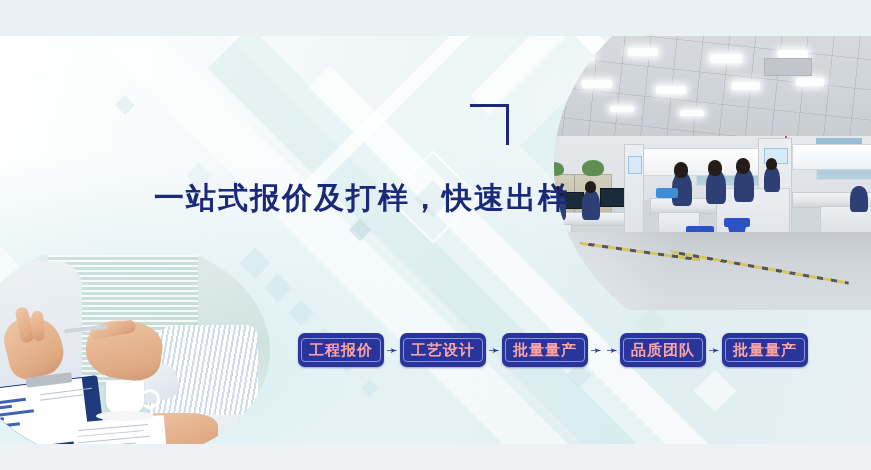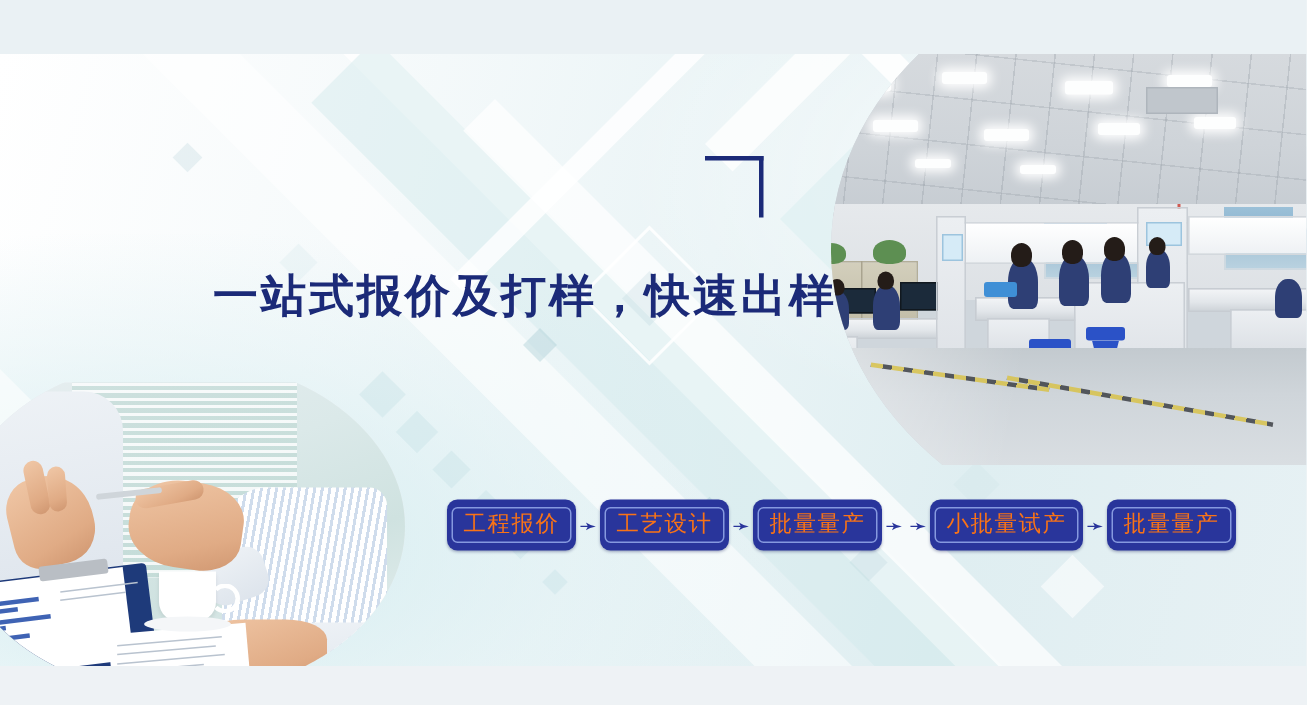--- a/index.html
+++ b/index.html
@@ -101,21 +101,21 @@
   .pl-cup{position:absolute;background:#ffffff;border-radius:0 0 40% 40%;box-shadow:0 2px 3px rgba(0,0,0,.08);}
 
   
   .headline{
     position:absolute;left:10px;top:110px;z-index:8;
     font-size:50px;font-weight:700;letter-spacing:1px;
     color:#e8211f;white-space:nowrap;line-height:1;
     text-shadow:0 1px 0 rgba(255,255,255,.6);
   }
   .subline{
-    position:absolute;left:142px;top:183px;z-index:8;
+    position:absolute;left:154px;top:183px;z-index:8;
     font-size:30px;font-weight:700;letter-spacing:2px;
     color:#1b2a78;white-space:nowrap;line-height:1;text-align:right;
   }
   .bracket{
     position:absolute;left:470px;top:104px;width:36px;height:38px;z-index:8;
     border-top:3px solid #1b2a78;border-right:3px solid #1b2a78;
   }
 
   
   .flow{
@@ -126,22 +126,22 @@
     position:relative;
     background:#29359b;
     border-radius:7px;
     padding:5px 3px;
     box-shadow:0 1px 2px rgba(20,30,90,.35);
   }
   .chip-inner{
     border:1px solid rgba(150,170,235,.85);
     border-radius:4px;
     padding:2px 7px;
-    color:#f97316;
-    font-size:15px;font-weight:400;letter-spacing:1px;
+    color:#fca5a5;
+    font-size:15px;font-weight:700;letter-spacing:1px;
     white-space:nowrap;line-height:18px;
   }
   .arrow{
     width:16px;text-align:center;color:#29359b;
     font-size:14px;font-weight:700;line-height:1;
     flex:0 0 16px;
   }
 </style>
 </head>
 <body>
@@ -316,21 +316,21 @@
     <div class="arrow">➛</div>
 
     <div class="chip">
       <div class="chip-inner">批量量产</div>
     </div>
     <div class="arrow">➛</div>
 
     <div class="arrow">➛</div>
 
     <div class="chip">
-      <div class="chip-inner">小批量试产</div>
+      <div class="chip-inner">品质团队</div>
     </div>
     <div class="arrow">➛</div>
 
     <div class="chip">
       <div class="chip-inner">批量量产</div>
     </div>
   </div>
 
   <div class="band-top"></div>
   <div class="band-bottom"></div>

